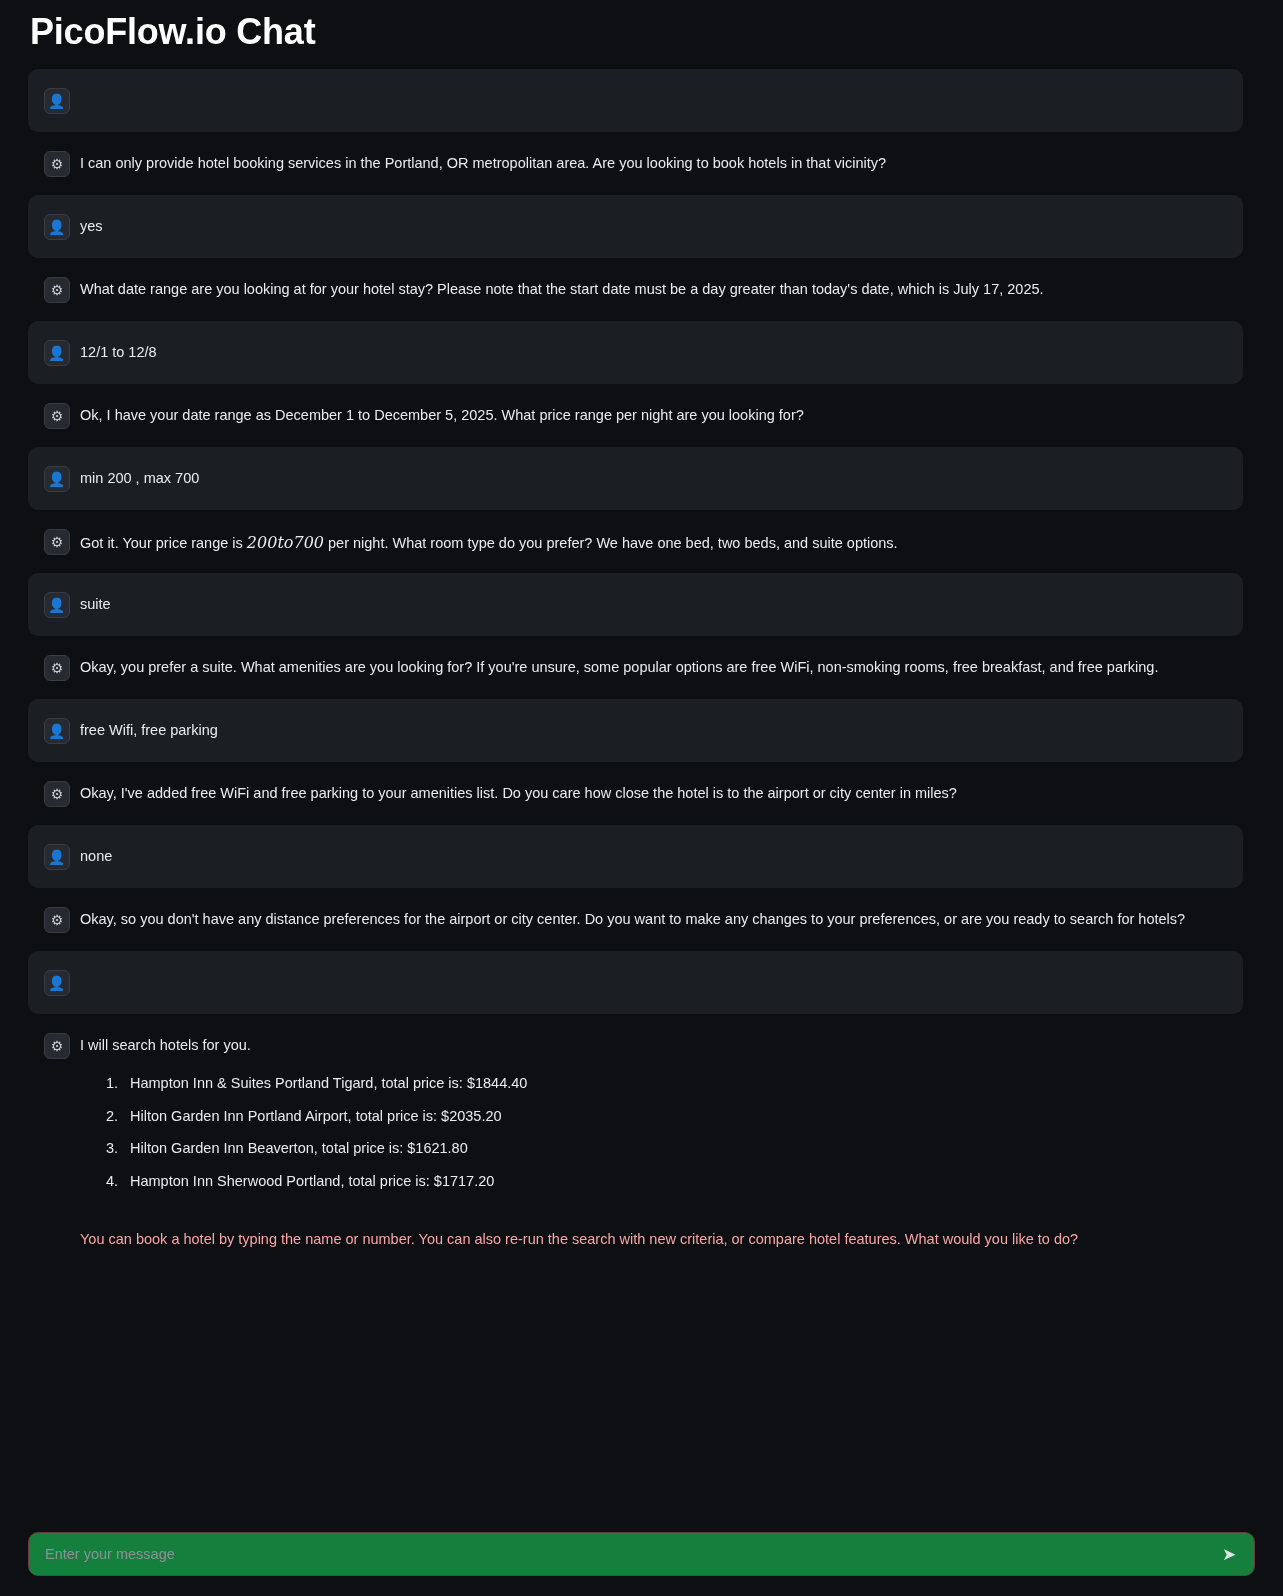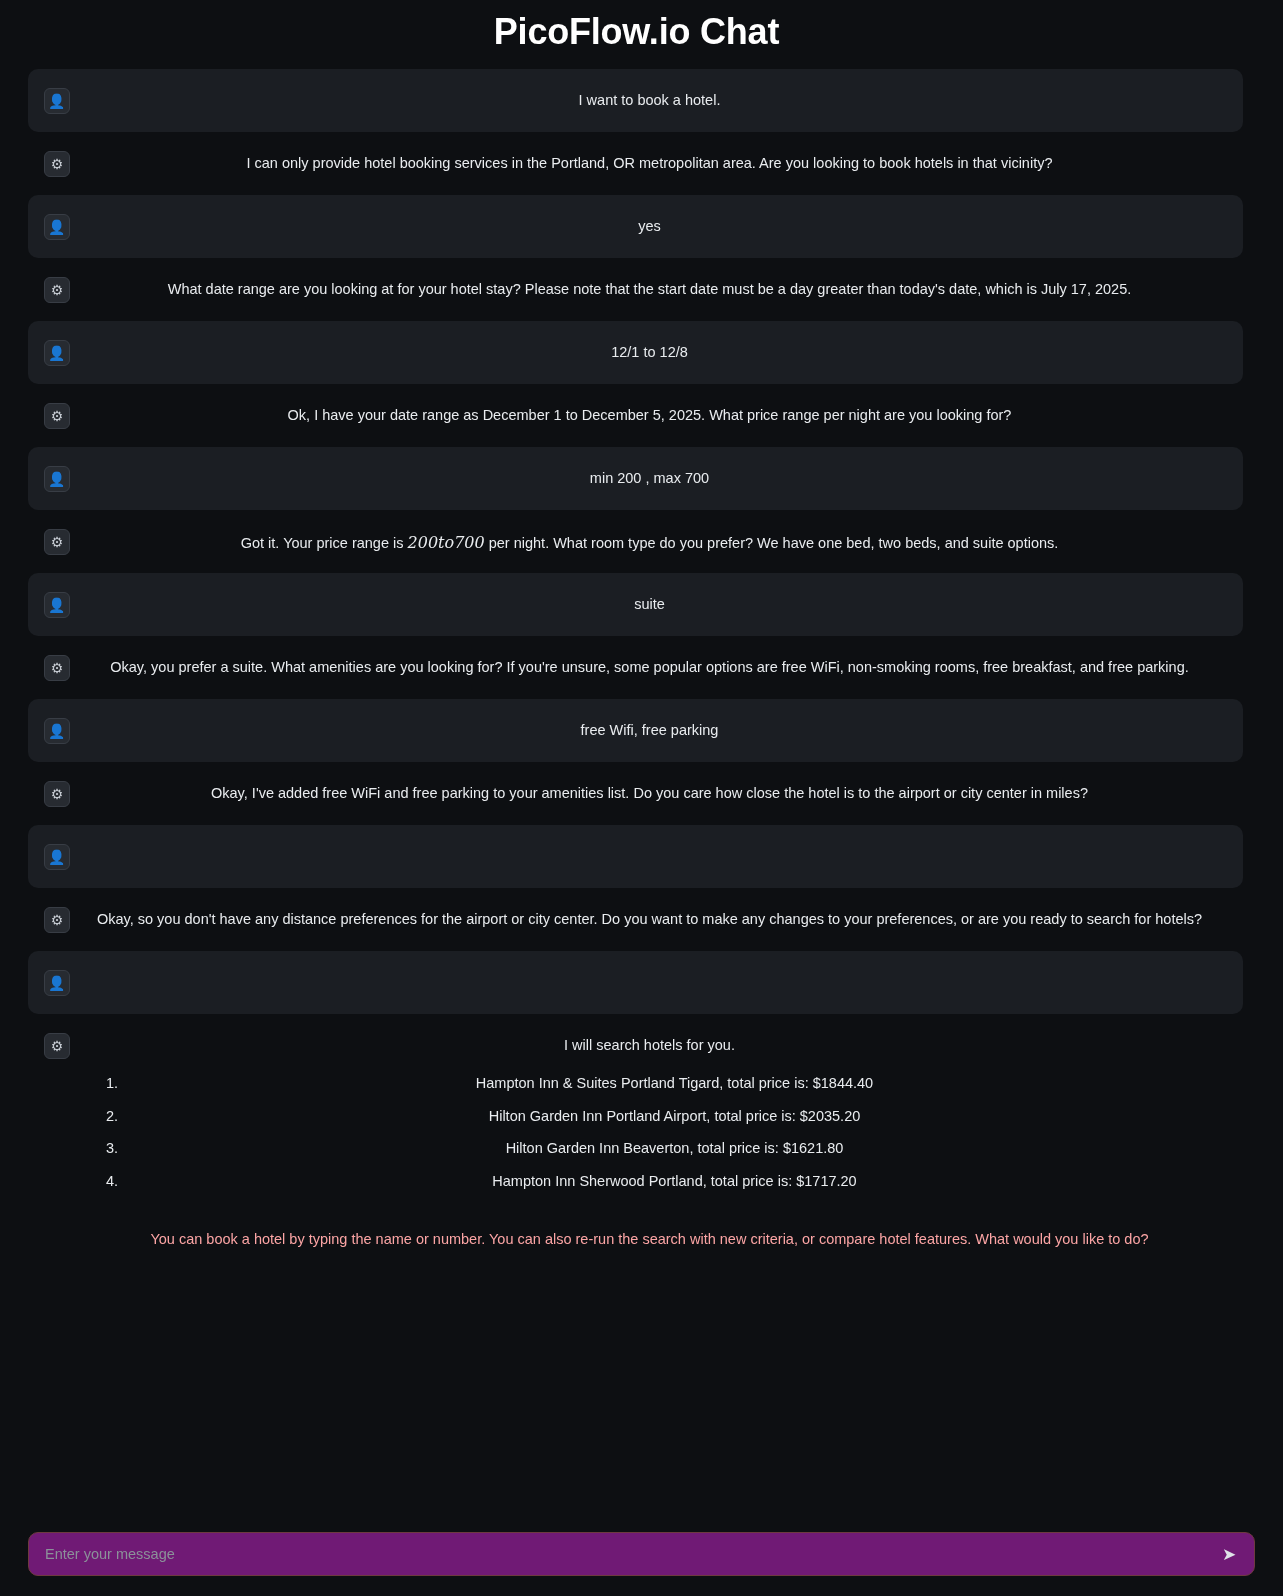--- a/index.html
+++ b/index.html
@@ -11,21 +11,20 @@
     font-family: "Liberation Sans", sans-serif;
   }
   body {
     width: 1283px;
     min-height: 1596px;
     position: relative;
     overflow-x: hidden;
   }
   .page {
     padding: 0 40px 0 28px;
-    text-align: center;
   }
   .app-title {
     font-size: 36px;
     font-weight: bold;
     letter-spacing: -0.2px;
     color: #ffffff;
     margin: 10px 0 16px 0;
     padding-left: 2px;
     line-height: 1.2;
   }
@@ -95,21 +94,21 @@
     color: #fca5a5;
   }
   .composer {
     position: absolute;
     left: 28px;
     right: 28px;
     bottom: 20px;
     height: 44px;
     display: flex;
     align-items: center;
-    background: #701a75;
+    background: #15803d;
     border: 1px solid #6e3a3f;
     border-radius: 10px;
     padding: 0 12px 0 14px;
   }
   .composer input {
     flex: 1 1 auto;
     background: transparent;
     border: none;
     outline: none;
     color: #e9ecef;
@@ -137,23 +136,20 @@
 <body>
 
 <div class="page">
 
   <h1 class="app-title">PicoFlow.io Chat</h1>
 
   <div class="chat-log">
 
     <div class="msg user">
       <span class="avatar user-avatar">👤</span>
-      <div class="msg-body">
-        <p class="msg-text">I want to book a hotel.</p>
-      </div>
     </div>
 
     <div class="msg bot">
       <span class="avatar bot-avatar">⚙</span>
       <div class="msg-body">
         <p class="msg-text">I can only provide hotel booking services in the Portland, OR metropolitan area. Are you looking to book hotels in that vicinity?</p>
       </div>
     </div>
 
     <div class="msg user">
@@ -221,20 +217,23 @@
 
     <div class="msg bot">
       <span class="avatar bot-avatar">⚙</span>
       <div class="msg-body">
         <p class="msg-text">Okay, I've added free WiFi and free parking to your amenities list. Do you care how close the hotel is to the airport or city center in miles?</p>
       </div>
     </div>
 
     <div class="msg user">
       <span class="avatar user-avatar">👤</span>
+      <div class="msg-body">
+        <p class="msg-text">none</p>
+      </div>
     </div>
 
     <div class="msg bot">
       <span class="avatar bot-avatar">⚙</span>
       <div class="msg-body">
         <p class="msg-text">Okay, so you don't have any distance preferences for the airport or city center. Do you want to make any changes to your preferences, or are you ready to search for hotels?</p>
       </div>
     </div>
 
     <div class="msg user">

